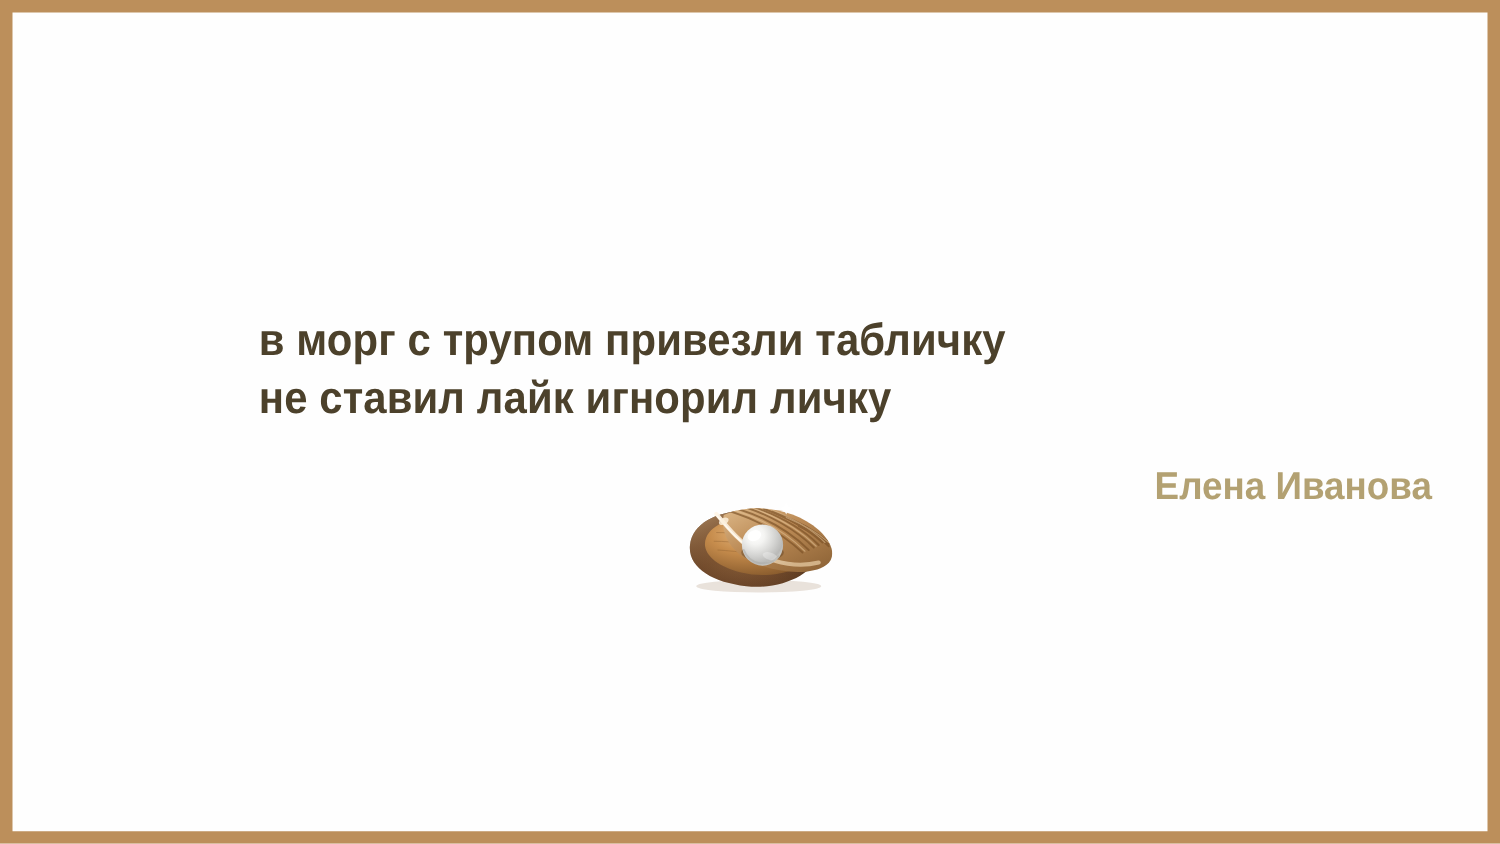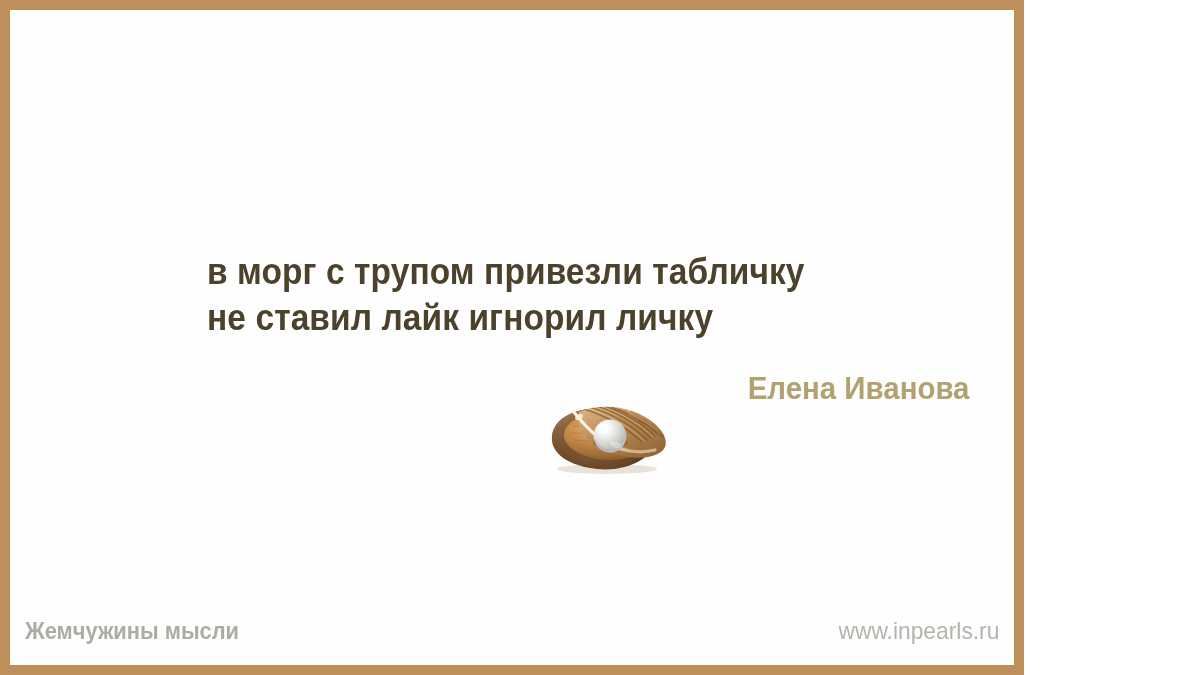--- a/index.html
+++ b/index.html
@@ -4,21 +4,21 @@
 <title>inpearls quote card</title>
 <style>
   html, body {
     margin: 0;
     padding: 0;
     background: #ffffff;
   }
 
   .card {
     position: relative;
-    width: 1024px;
+    width: 1200px;
     height: 675px;
     box-sizing: border-box;
     background: #fefefe;
     border: 10px solid #bc8f5b;
     overflow: hidden;
     font-family: "Liberation Sans", "DejaVu Sans", sans-serif;
     -webkit-font-smoothing: antialiased;
   }
 
   
@@ -220,18 +220,14 @@
       <ellipse cx="60.5" cy="32.5" rx="5.6" ry="4.2" fill="#ffffff" opacity="0.95" transform="rotate(-22 60.5 32.5)"></ellipse>
 
       <ellipse cx="73" cy="49" rx="6" ry="3" fill="#ffffff" opacity="0.3" transform="rotate(16 73 49)"></ellipse>
 
       <path d="M52 44 A16.5 16.5 0 0 0 80 49" fill="none" stroke="#a9a9a5" stroke-width="1.6" opacity="0.5" stroke-linecap="round"></path>
 
       <path d="M86 6 l1.6 3.2 3.2 1.6 -3.2 1.6 -1.6 3.2 -1.6 -3.2 -3.2 -1.6 3.2 -1.6 z" fill="#ffffff" opacity="0.85"></path>
     </svg>
   </div>
 
-  <div class="footer">
-    <div class="site-name">Жемчужины мысли</div>
-    <div class="site-url">www.inpearls.ru</div>
-  </div>
 
 </div>
 
 </body></html>

